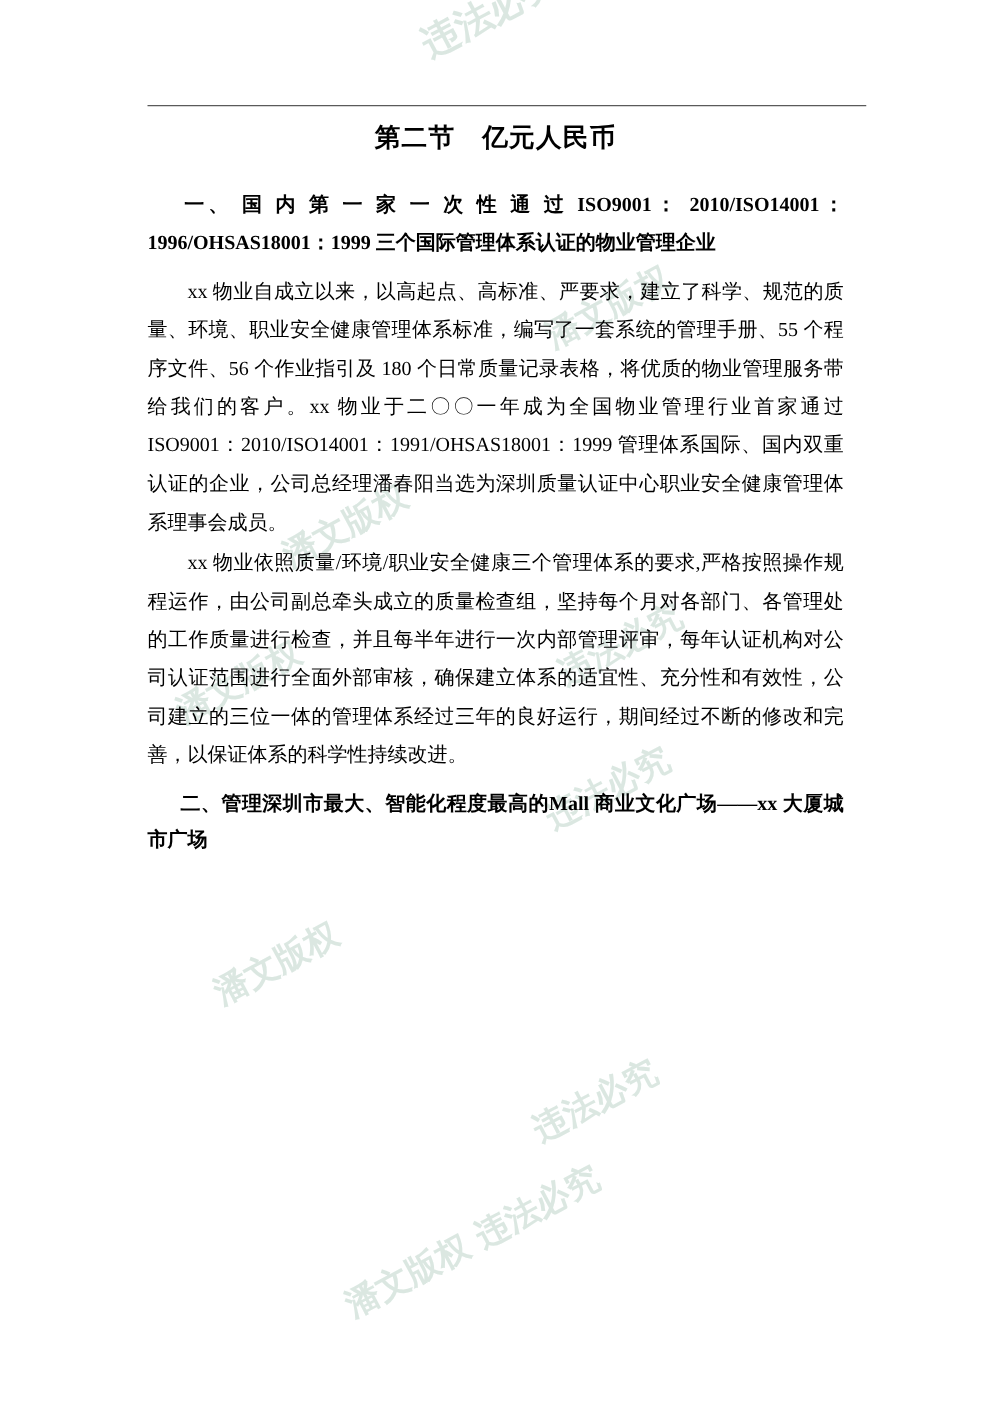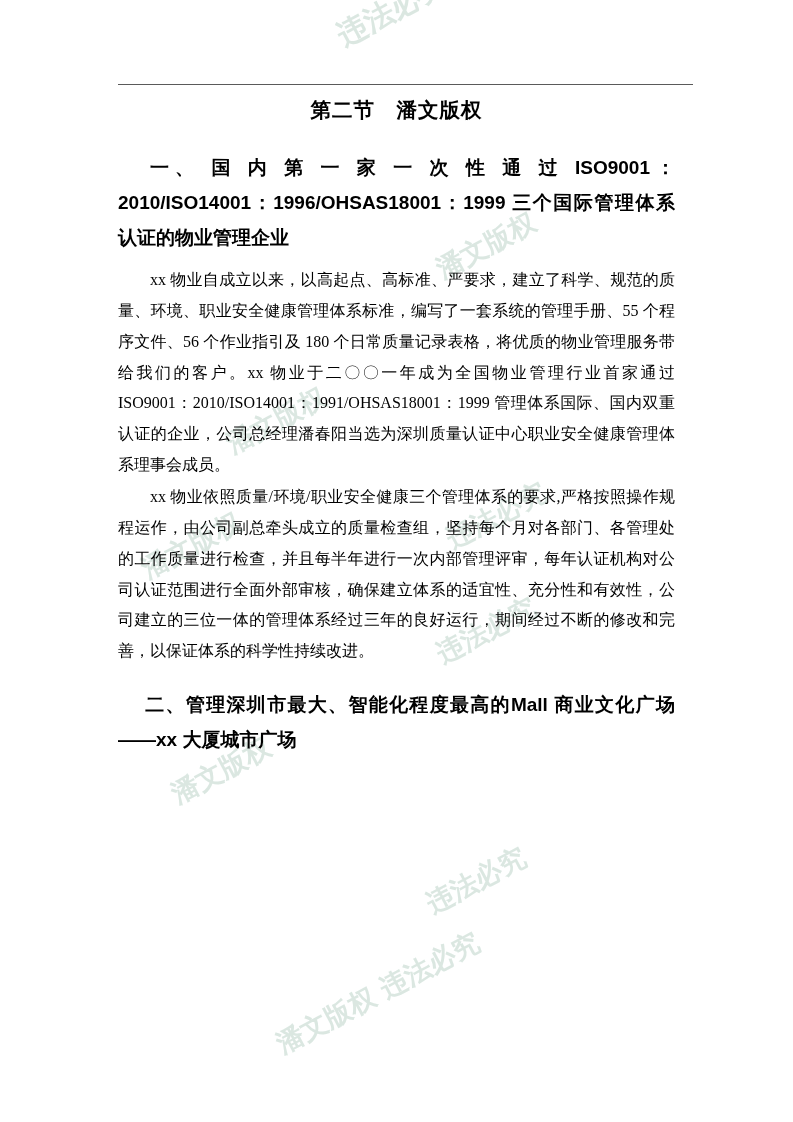--- a/index.html
+++ b/index.html
@@ -39,27 +39,27 @@
   }
   h1.doc-title {
     font-size: 20.5px;
     font-weight: bold;
     text-align: center;
     margin: 12px 0 26px 0;
     letter-spacing: 1px;
     font-family: "DejaVu Sans", "Liberation Sans", sans-serif;
   }
   h2.section-head {
-    font-size: 19px;
+    font-size: 16px;
     font-weight: bold;
-    margin: 20px 0 10px 0;
+    margin: 8px 0 10px 0;
     line-height: 1.85;
     text-align: justify;
     text-justify: inter-ideograph;
-    font-family: Liberation Sans, sans-serif;
+    font-family: Liberation Serif, serif;
   }
   h2.section-head .indent {
     display: inline-block;
     width: 26px;
   }
   p.body-par {
     font-size: 16px;
     line-height: 1.92;
     margin: 0 0 2px 0;
     text-align: justify;
@@ -106,21 +106,21 @@
     <div class="wm w6">违法必究</div>
     <div class="wm w7">潘文版权</div>
     <div class="wm w8">违法必究</div>
     <div class="wm w9">潘文版权  违法必究</div>
   </div>
 
   <div class="top-rule"></div>
 
   <div class="content">
 
-    <h1 class="doc-title">第二节　潘文版权</h1>
+    <h1 class="doc-title">第二节　亿元人民币</h1>
 
     <h2 class="section-head"><span class="indent"></span><span>一、 国 内 第 一 家 一 次 性 通 过 ISO9001： 2010/ISO14001：1996/OHSAS18001：1999 三个国际管理体系认证的物业管理企业</span></h2>
 
     <p class="body-par">xx 物业自成立以来，以高起点、高标准、严要求，建立了科学、规范的质量、环境、职业安全健康管理体系标准，编写了一套系统的管理手册、55 个程序文件、56 个作业指引及 180 个日常质量记录表格，将优质的物业管理服务带给我们的客户。xx 物业于二〇〇一年成为全国物业管理行业首家通过 ISO9001：2010/ISO14001：1991/OHSAS18001：1999 管理体系国际、国内双重认证的企业，公司总经理潘春阳当选为深圳质量认证中心职业安全健康管理体系理事会成员。</p>
 
     <p class="body-par">xx 物业依照质量/环境/职业安全健康三个管理体系的要求,严格按照操作规程运作，由公司副总牵头成立的质量检查组，坚持每个月对各部门、各管理处的工作质量进行检查，并且每半年进行一次内部管理评审，每年认证机构对公司认证范围进行全面外部审核，确保建立体系的适宜性、充分性和有效性，公司建立的三位一体的管理体系经过三年的良好运行，期间经过不断的修改和完善，以保证体系的科学性持续改进。</p>
 
     <h2 class="section-head"><span class="indent"></span><span>二、管理深圳市最大、智能化程度最高的Mall 商业文化广场——xx 大厦城市广场</span></h2>
 
 

